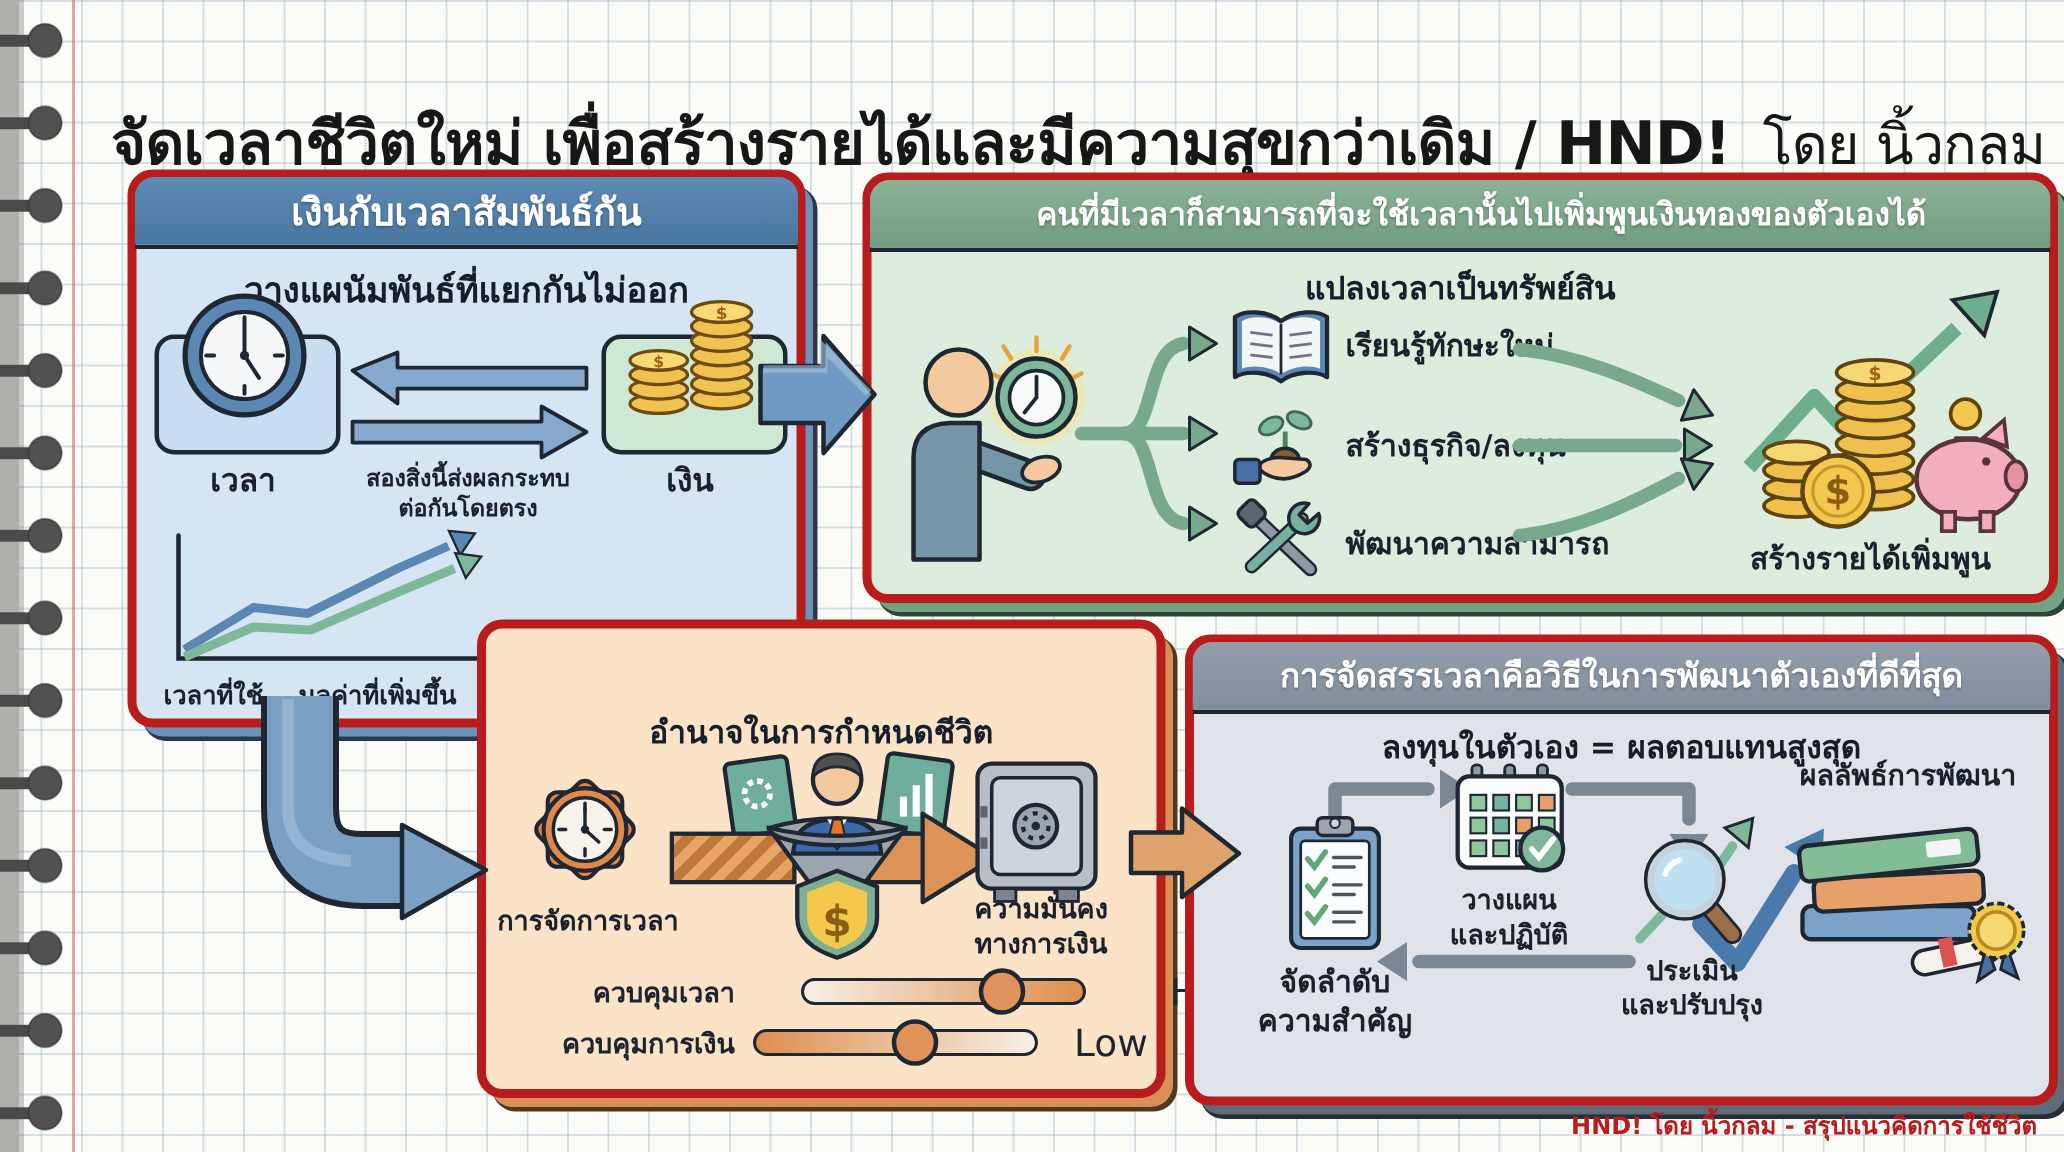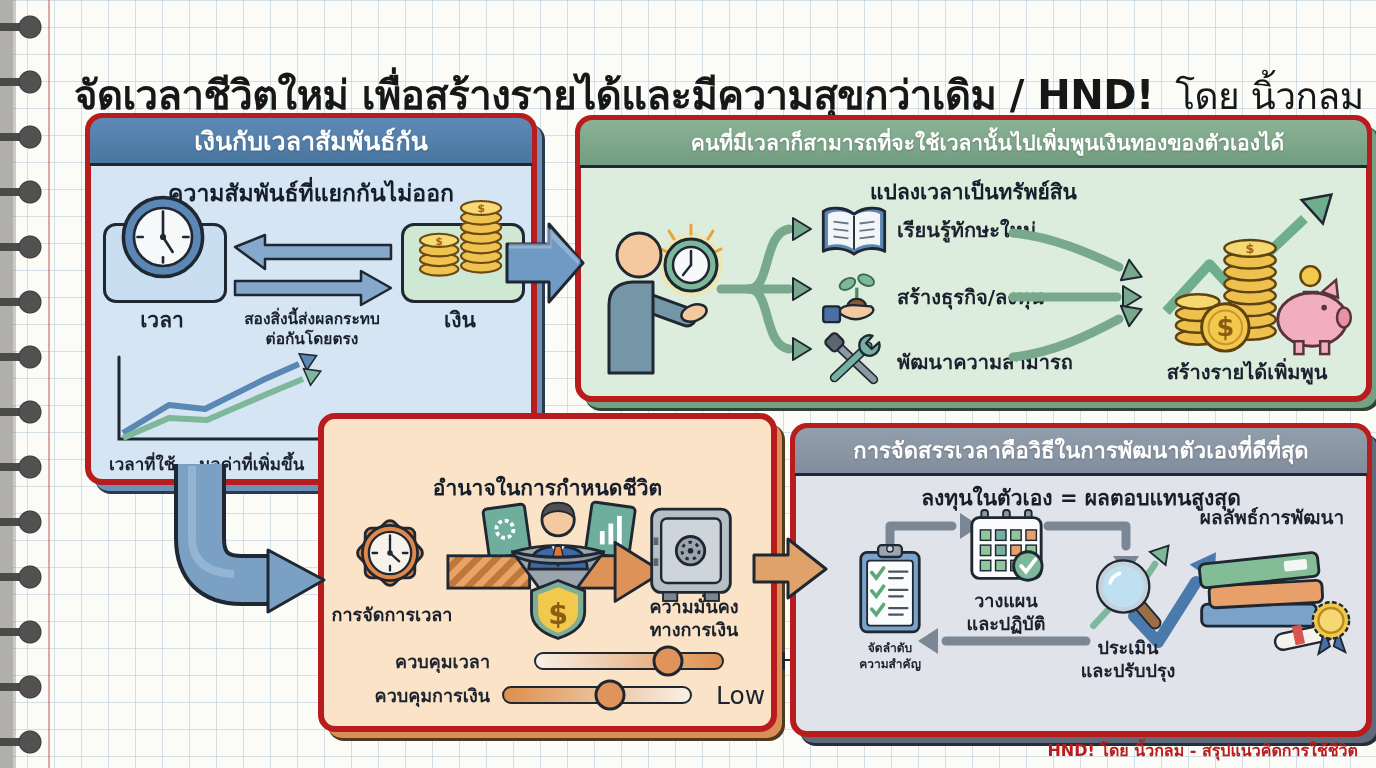--- a/index.html
+++ b/index.html
@@ -78,21 +78,21 @@
   <path d="M38,2 V76 Q38,118 80,118 H108" fill="none" stroke="#7aa0c4" stroke-width="44" stroke-linecap="butt" stroke-linejoin="round"></path>
   <path d="M30,4 V76 Q30,110 72,112" fill="none" stroke="#a8c4de" stroke-width="8" opacity=".55"></path>
   <path d="M106,88 L162,118 L106,150 z" fill="#7aa0c4" stroke="#1f2732" stroke-width="3" stroke-linejoin="round"></path>
 </svg>
 <svg class="connector" style="left:752px;top:530px;width:76px;height:76px;" viewBox="0 0 76 76">
   <path d="M2,25 h34 v-16 L74,39 L36,68 v-16 H2 z" fill="#dfa26a" stroke="#1f2732" stroke-width="3" stroke-linejoin="round"></path>
 </svg>
 
 <section class="panel panel-blue">
   <div class="panel-header">เงินกับเวลาสัมพันธ์กัน</div>
-  <div class="subtitle" style="top:56px;font-size:23px;">ความสัมพันธ์ที่แยกกันไม่ออก</div>
+  <div class="subtitle" style="top:56px;font-size:23px;">วางแผนัมพันธ์ที่แยกกันไม่ออก</div>
 
   <div class="bed" style="left:12px;top:104px;width:118px;height:74px;background:#c9def0;"></div>
   <svg style="left:28px;top:74px;width:88px;height:88px;" viewBox="0 0 100 100">
     <circle cx="50" cy="50" r="45" fill="#5b87b5" stroke="#1f2732" stroke-width="4"></circle>
     <circle cx="50" cy="50" r="33" fill="#f6f8fa" stroke="#1f2732" stroke-width="3"></circle>
     <g stroke="#1f2732" stroke-width="3" stroke-linecap="round">
       <line x1="50" y1="21" x2="50" y2="27"></line>
         <line x1="50" y1="73" x2="50" y2="79"></line>
       <line x1="21" y1="50" x2="27" y2="50"></line>
         <line x1="73" y1="50" x2="79" y2="50"></line>
@@ -382,21 +382,21 @@
     </g>
     <g stroke="#4a5560" stroke-width="2.5" stroke-linecap="round">
       <line x1="34" y1="31" x2="54" y2="31"></line>
         <line x1="34" y1="38" x2="49" y2="38"></line>
       <line x1="34" y1="51" x2="54" y2="51"></line>
         <line x1="34" y1="58" x2="49" y2="58"></line>
       <line x1="34" y1="71" x2="54" y2="71"></line>
         <line x1="34" y1="78" x2="49" y2="78"></line>
     </g>
   </svg>
-  <div class="lbl" style="left:20px;top:212px;width:148px;font-size:12px;">
+  <div class="lbl" style="left:20px;top:212px;width:148px;font-size:20px;">
     <span>จัดลำดับ</span><br>
     <span>ความสำคัญ</span>
   </div>
 
   <svg style="left:172px;top:80px;width:76px;height:76px;" viewBox="0 0 80 80">
     <rect x="14" y="1" width="7" height="14" rx="3" fill="#8d98a2" stroke="#1f2732" stroke-width="2"></rect>
     <rect x="37" y="1" width="7" height="14" rx="3" fill="#8d98a2" stroke="#1f2732" stroke-width="2"></rect>
     <rect x="60" y="1" width="7" height="14" rx="3" fill="#8d98a2" stroke="#1f2732" stroke-width="2"></rect>
     <rect x="4" y="9" width="73" height="64" rx="8" fill="#fbfcfd" stroke="#1f2732" stroke-width="3"></rect>
     <g stroke="#1f2732" stroke-width="1.5">

